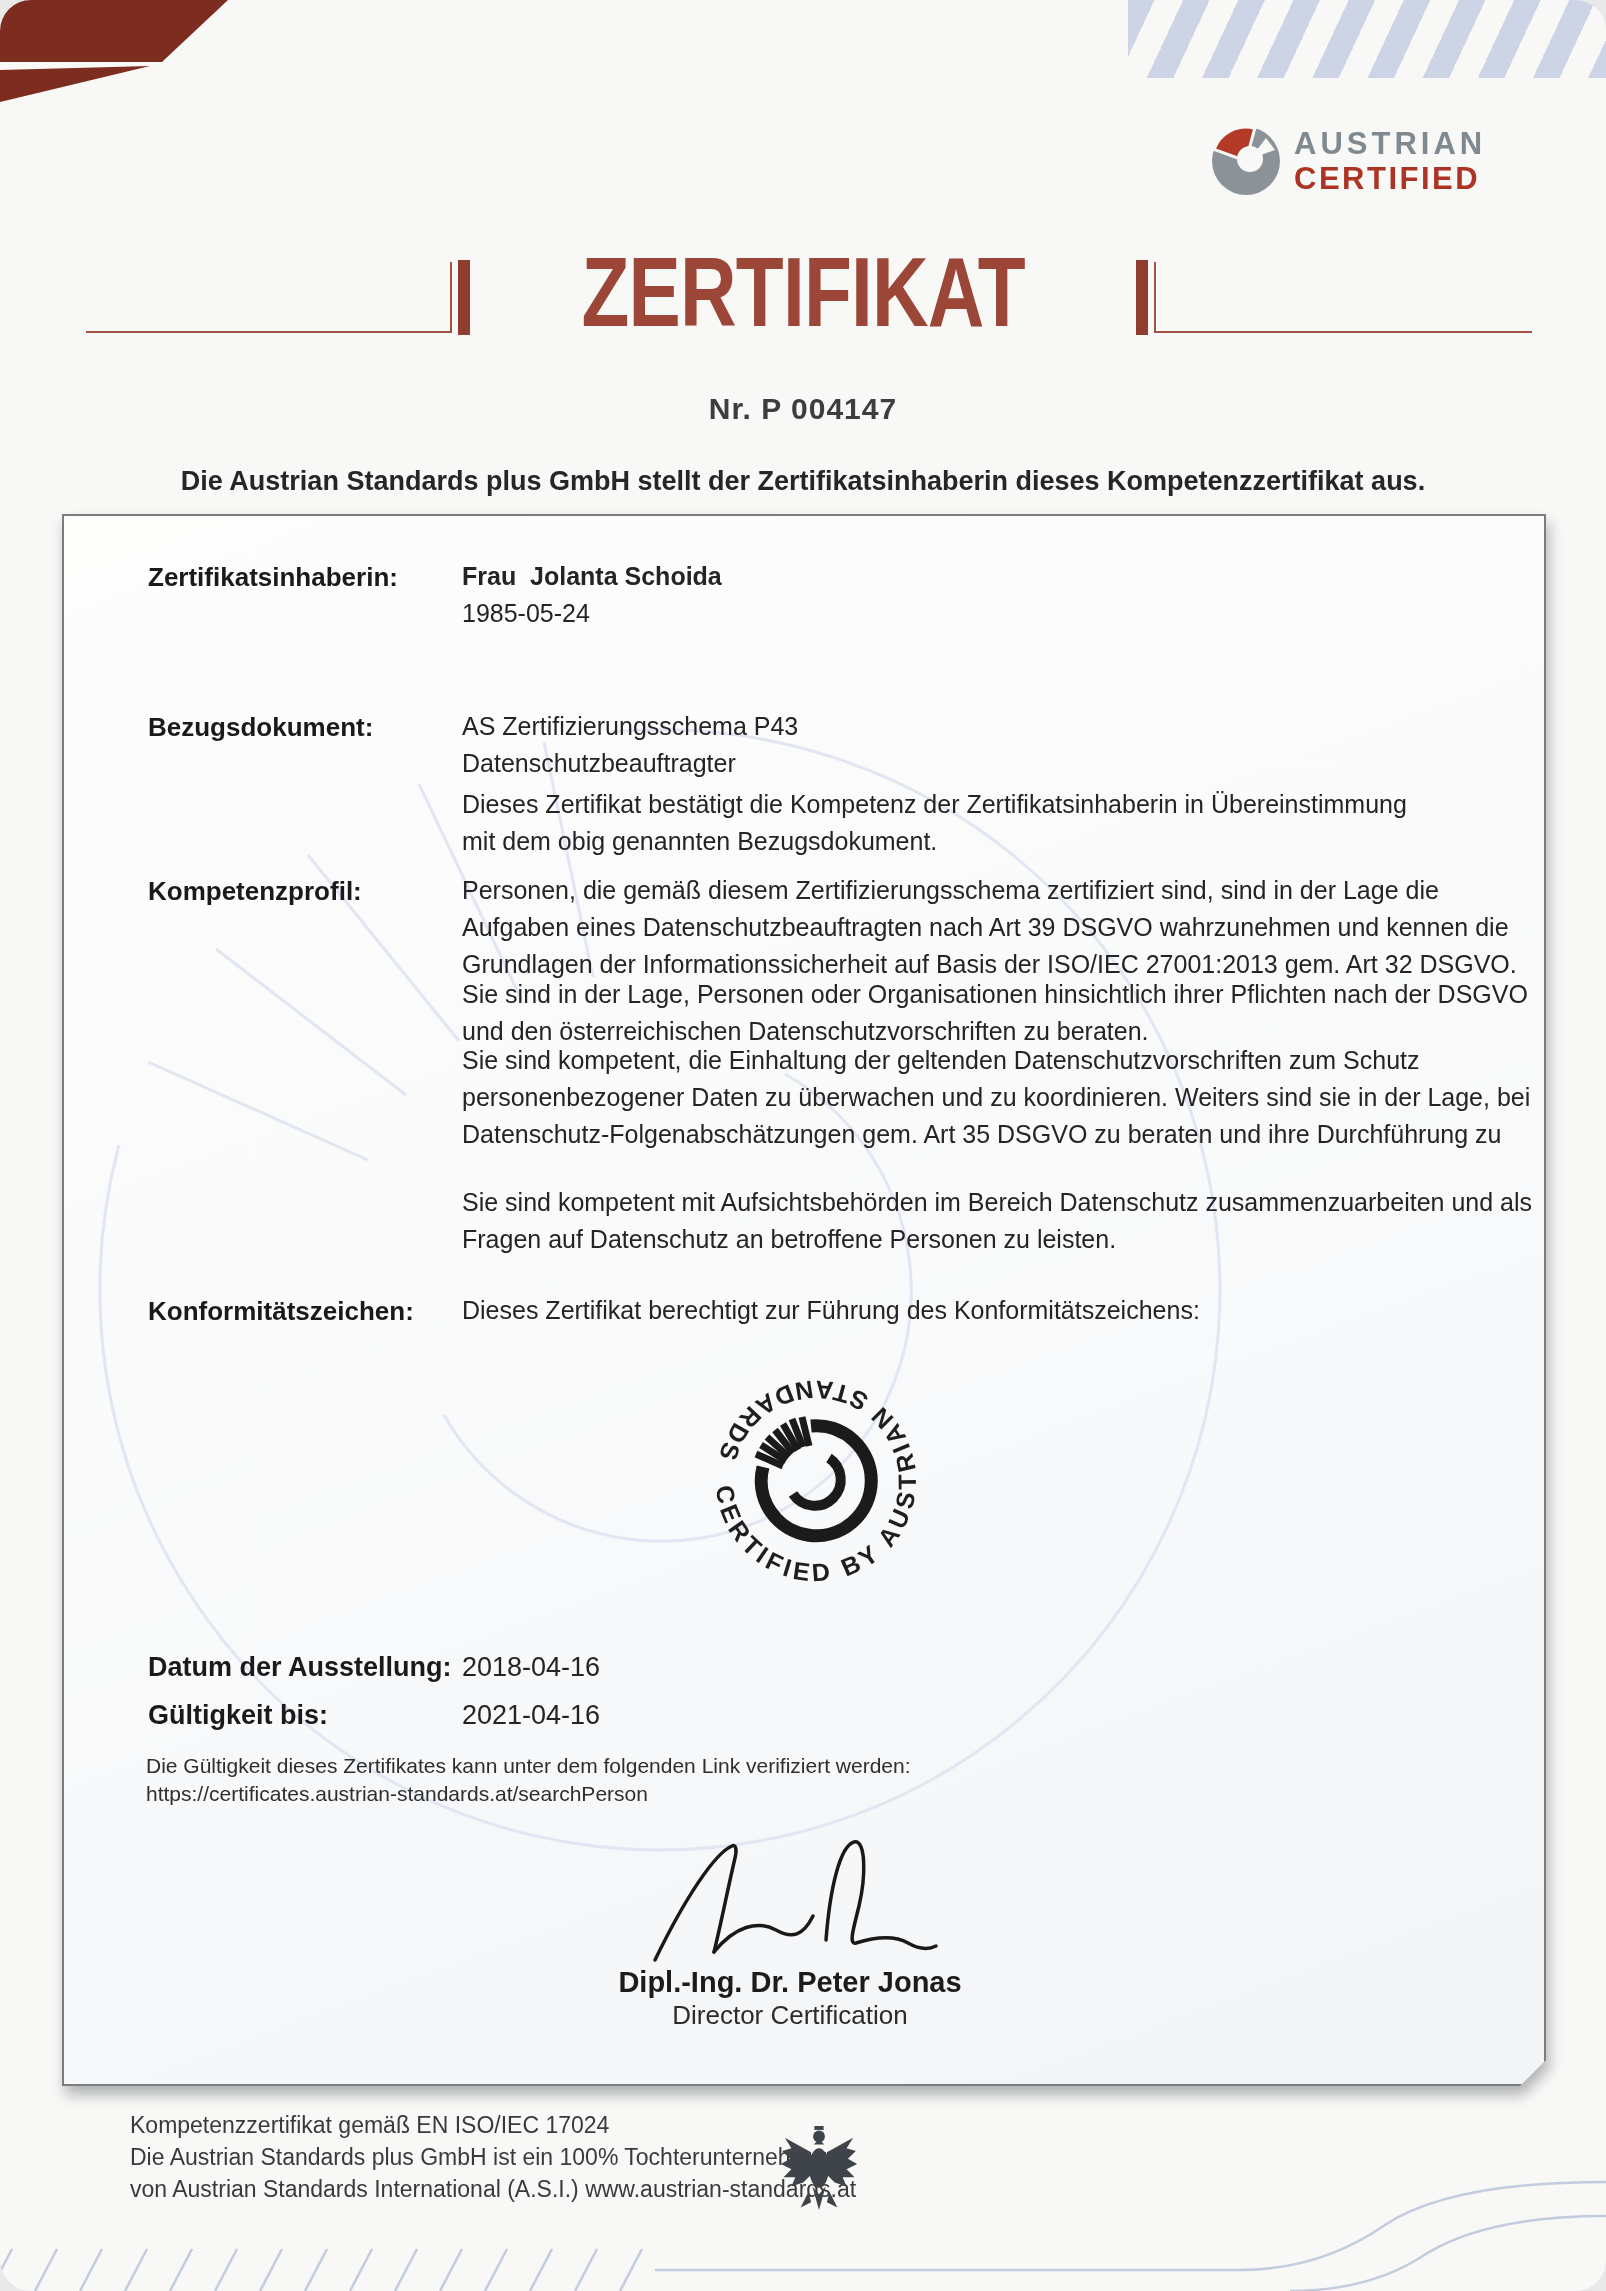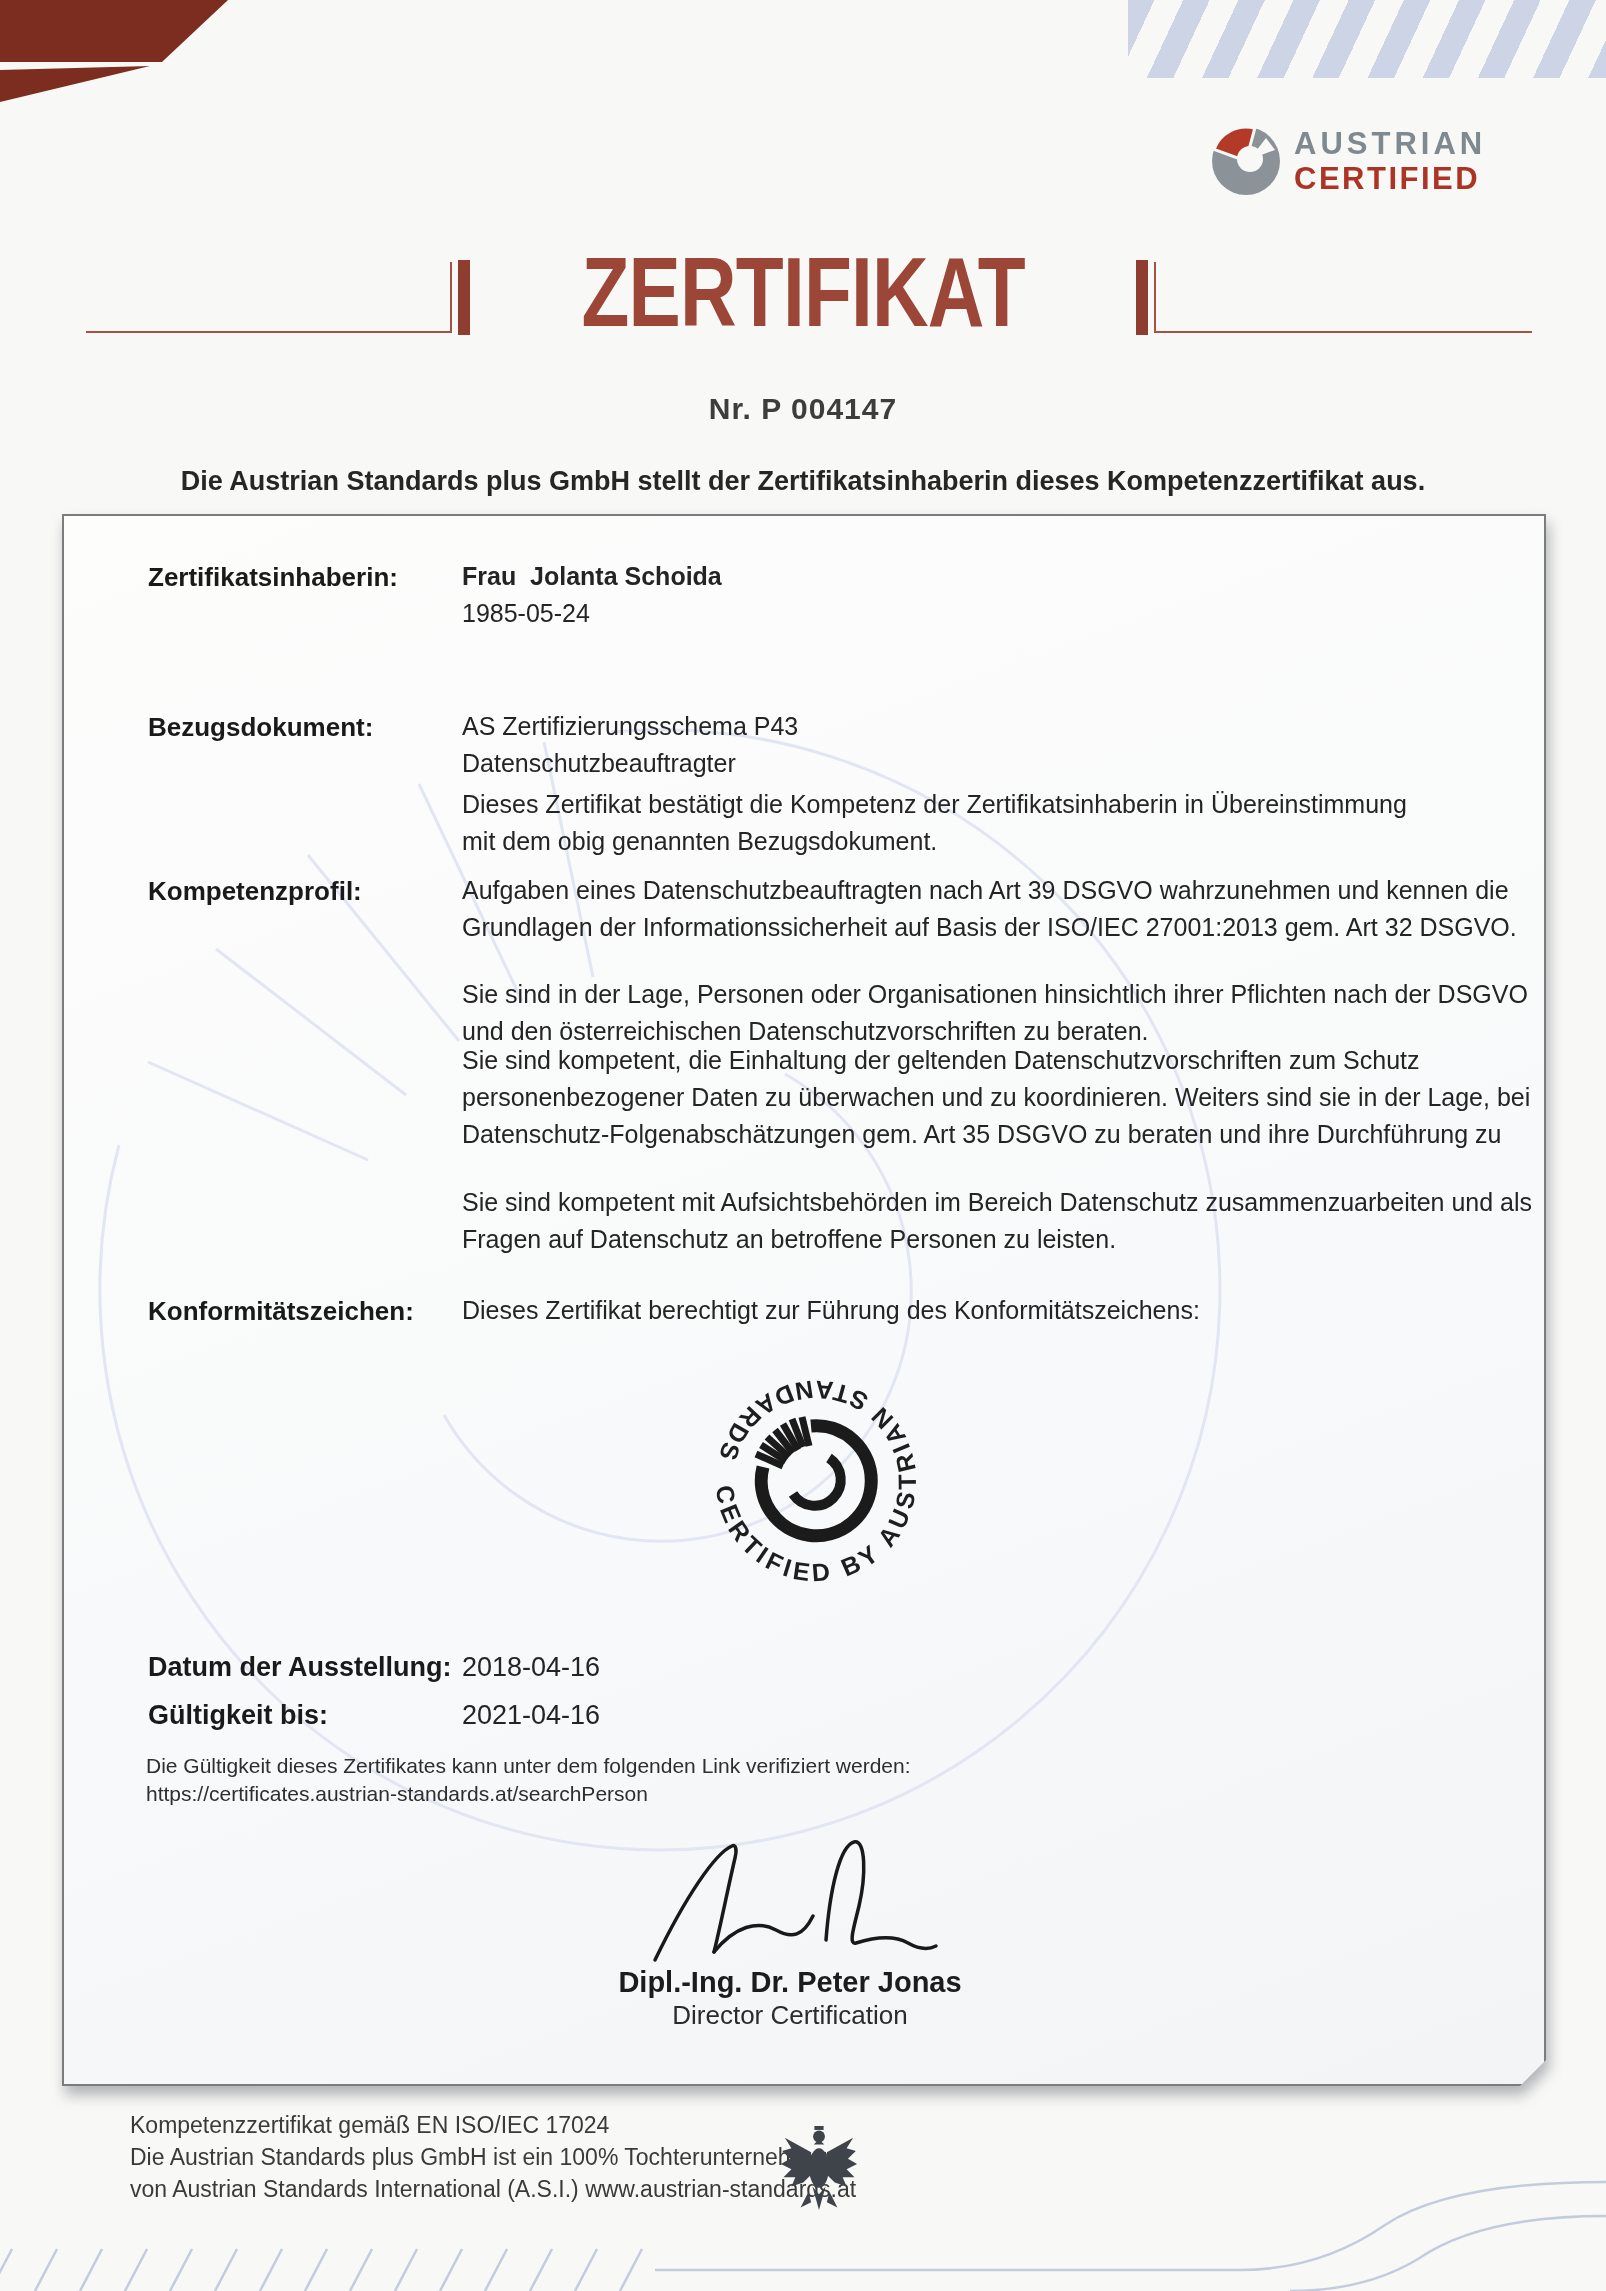--- a/index.html
+++ b/index.html
@@ -1,19 +1,19 @@
 <!DOCTYPE html>
 <html><head>
 <meta charset="utf-8">
 <style>
   html,body{margin:0;padding:0;background:#e9e9ea;}
   .page{
     position:relative;width:1606px;height:2291px;margin:0 auto;
     background:#f8f8f6;overflow:hidden;
-    font-family:"Liberation Sans",sans-serif;color:#242424;
+    font-family:"Liberation Sans",sans-serif;color:#242424;border-radius:31px;
   }
   .abs{position:absolute;}
   
   .stripes-tr{
     left:1128px;top:0;width:478px;height:78px;
     background:repeating-linear-gradient(115deg,#cdd4e5 0 24px,#f8f8f6 24px 50px);
   }
   
   .brand-top{left:1294px;top:126px;font-size:31px;font-weight:600;letter-spacing:4px;color:#7f8990;}
   .brand-bottom{left:1294px;top:161px;font-size:31px;font-weight:700;letter-spacing:2.5px;color:#ad3424;}
@@ -100,20 +100,21 @@
   <div class="abs label" style="top:712px">Bezugsdokument:</div>
   <div class="abs value" style="top:712px">AS Zertifizierungsschema P43</div>
   <div class="abs value" style="top:749px">Datenschutzbeauftragter</div>
   <div class="abs para" style="top:790px">
     <div class="line">Dieses Zertifikat bestätigt die Kompetenz der Zertifikatsinhaberin in Übereinstimmung</div>
     <div class="line">mit dem obig genannten Bezugsdokument.</div>
   </div>
 
   <div class="abs label" style="top:876px">Kompetenzprofil:</div>
   <div class="abs para" style="top:876px">
+    <div class="line">Personen, die gemäß diesem Zertifizierungsschema zertifiziert sind, sind in der Lage die</div>
     <div class="line">Aufgaben eines Datenschutzbeauftragten nach Art 39 DSGVO wahrzunehmen und kennen die</div>
     <div class="line">Grundlagen der Informationssicherheit auf Basis der ISO/IEC 27001:2013 gem. Art 32 DSGVO.</div>
   </div>
   <div class="abs para" style="top:980px">
     <div class="line">Sie sind in der Lage, Personen oder Organisationen hinsichtlich ihrer Pflichten nach der DSGVO</div>
     <div class="line">und den österreichischen Datenschutzvorschriften zu beraten.</div>
   </div>
   <div class="abs para" style="top:1046px">
     <div class="line">Sie sind kompetent, die Einhaltung der geltenden Datenschutzvorschriften zum Schutz</div>
     <div class="line">personenbezogener Daten zu überwachen und zu koordinieren. Weiters sind sie in der Lage, bei</div>

